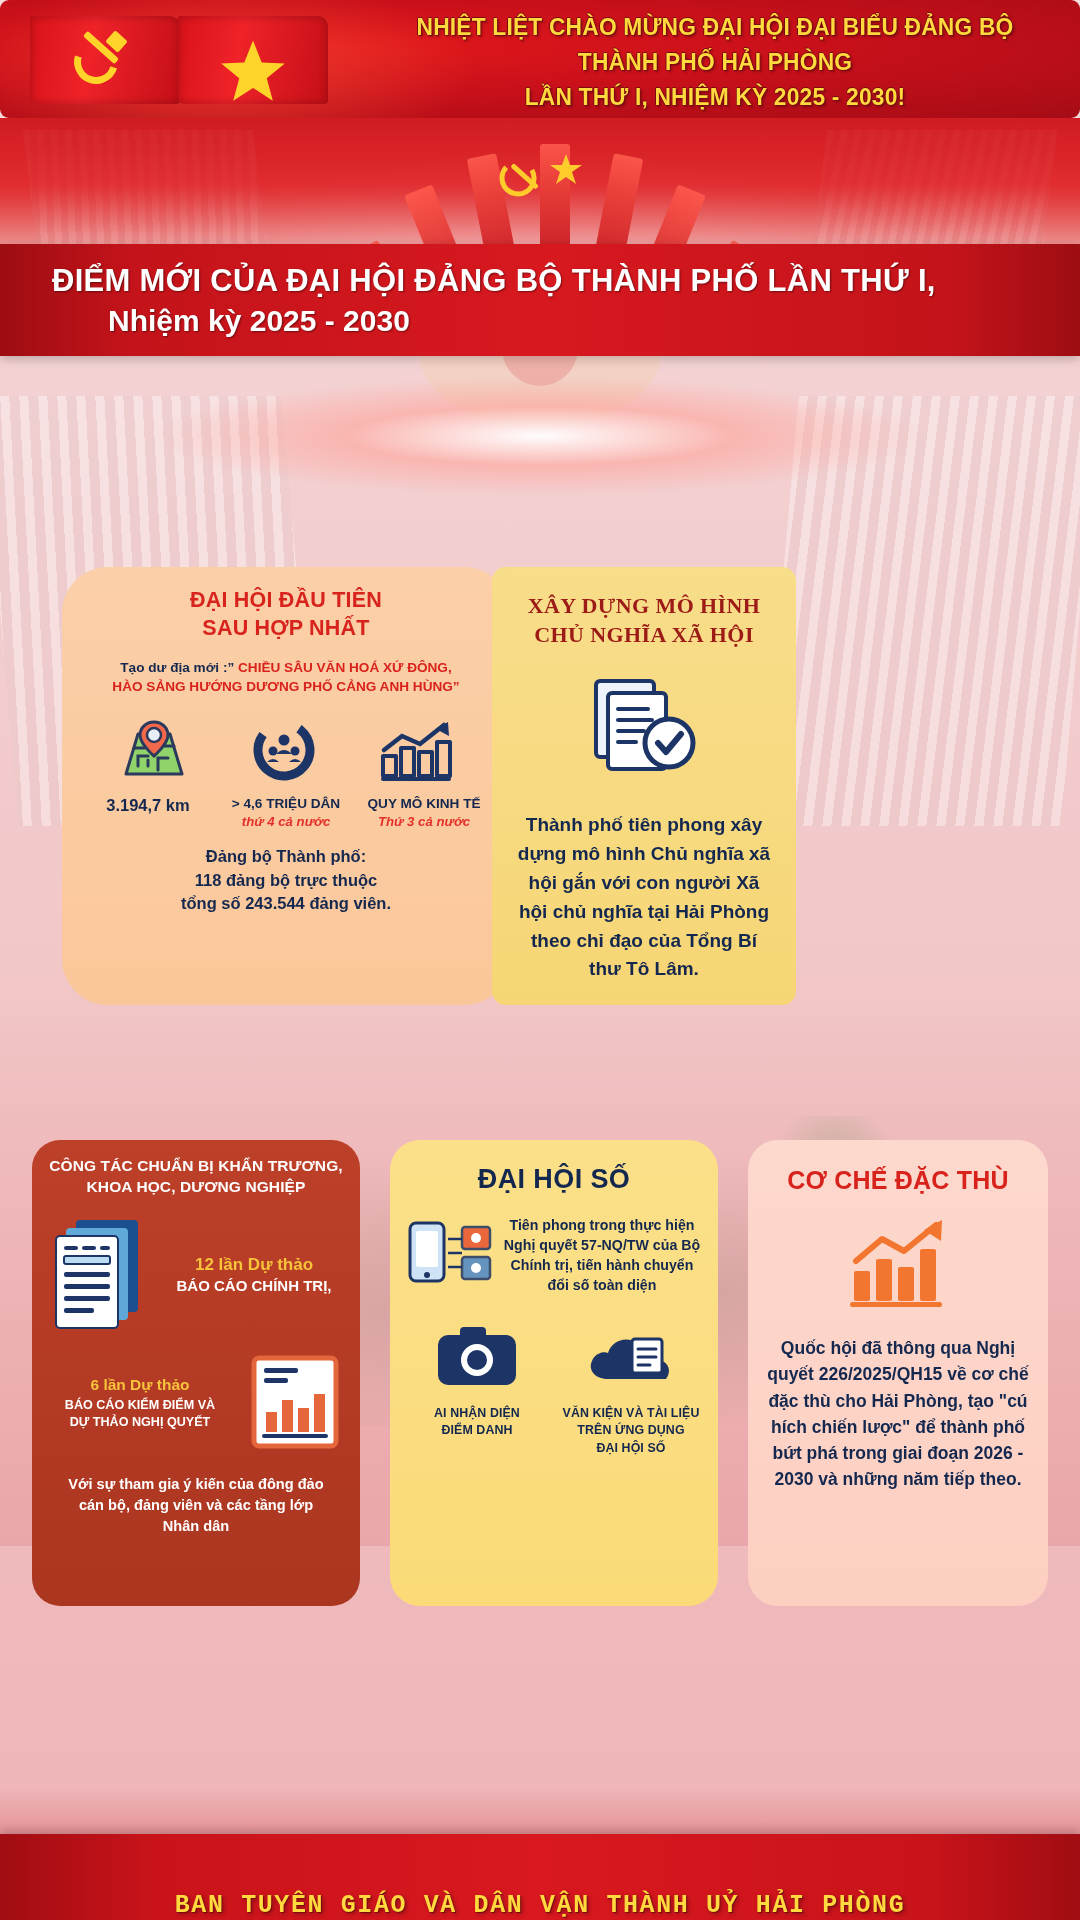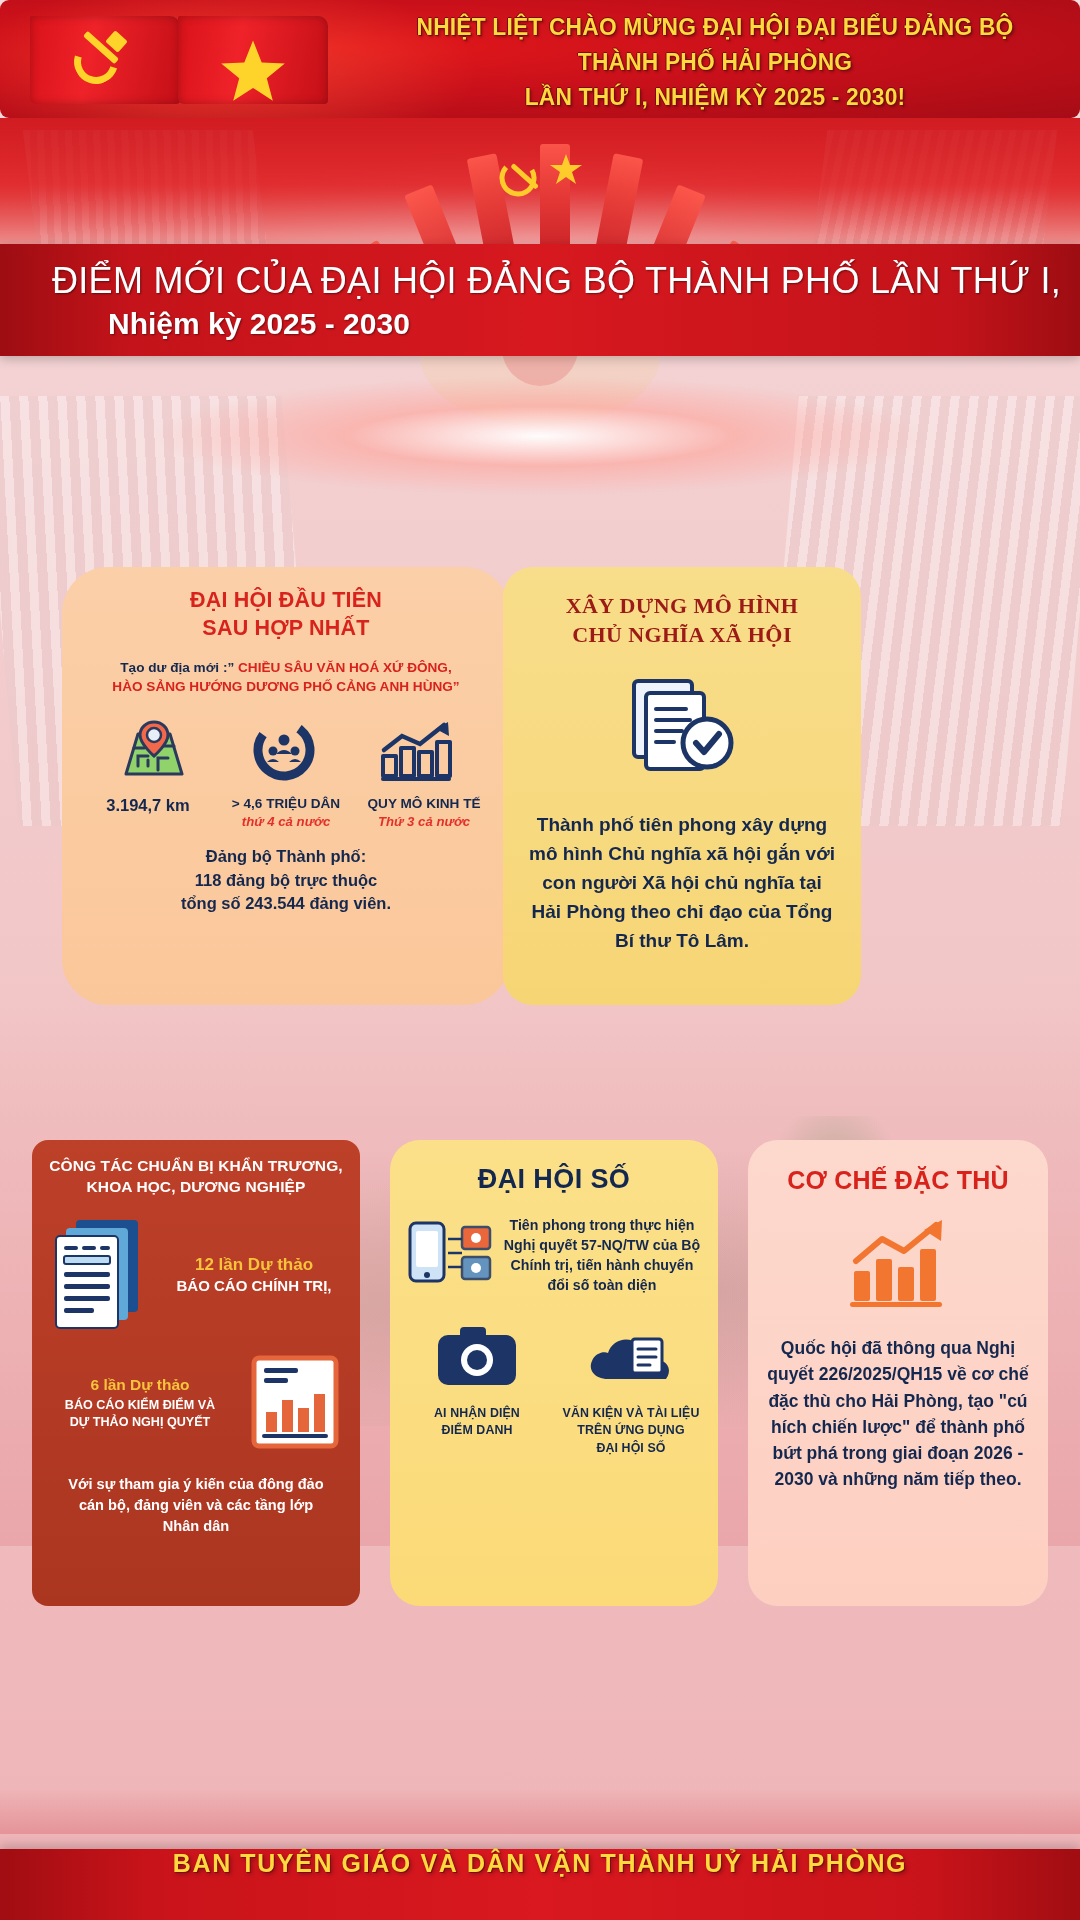--- a/index.html
+++ b/index.html
@@ -98,21 +98,21 @@
 
   
   .titlebar {
     position:absolute; top:244px; left:0; width:1080px; height:112px;
     background: linear-gradient(90deg,#9d0d12 0%, #c4131a 12%, #d7181f 50%, #c4131a 88%, #9d0d12 100%);
     display:flex; flex-direction:column; justify-content:center;
     padding-left:52px;
     box-shadow: 0 3px 10px rgba(0,0,0,.22);
   }
   .titlebar .l1 {
-    color:#ffffff; font-size:36px; font-weight:400; letter-spacing:.3px;
+    color:#ffffff; font-size:31px; font-weight:700; letter-spacing:.3px;
     text-shadow: 1px 1px 2px rgba(0,0,0,.45);
   }
   .titlebar .l2 {
     color:#ffffff; font-size:30px; font-weight:800; margin-top:5px; margin-left:56px;
     text-shadow: 1px 1px 2px rgba(0,0,0,.45);
   }
 
   
   .scene {
     position:absolute; top:356px; left:0; width:1080px; height:1190px;
@@ -178,40 +178,40 @@
   #card1 .stat .v { color:#14284f; font-size:16.5px; font-weight:800; }
   #card1 .stat .v.sm { font-size:13.6px; }
   #card1 .stat .r { color:#e3302a; font-size:13.2px; font-weight:800; font-style:italic; margin-top:3px; }
   #card1 .foot {
     margin-top:16px; text-align:center; color:#14284f;
     font-size:16.5px; font-weight:800; line-height:1.42;
   }
 
   
   #card2 {
-    left:503px; top:567px; width:358px; height:438px;
+    left:492px; top:567px; width:304px; height:438px;
     background: linear-gradient(180deg,#f8dd8a 0%, #f7d97f 60%, #f6d574 100%);
-    border-radius:30px;
+    border-radius:14px;
   }
   #card2 .hd {
     font-family: "Liberation Serif","DejaVu Serif", serif;
     color:#9d1b16; font-size:22px; font-weight:700; line-height:1.32;
     text-align:center; padding-top:24px; letter-spacing:.4px;
   }
   #card2 .ico { display:flex; justify-content:center; margin-top:26px; }
   #card2 .body {
     margin-top:26px; padding:0 24px; text-align:center;
     color:#14284f; font-size:19px; font-weight:700; line-height:1.52;
   }
 
   
   #card3 {
     left:32px; top:1140px; width:328px; height:466px;
     background: linear-gradient(180deg,#bd4029 0%, #b33a24 55%, #ab3620 100%);
-    border-radius:16px; color:#fff;
+    border-radius:28px; color:#fff;
   }
   #card3 .hd {
     text-align:center; padding:16px 16px 0; color:#fff;
     font-size:15.5px; font-weight:800; line-height:1.34; letter-spacing:.1px;
   }
   #card3 .row1 { display:flex; align-items:center; gap:8px; padding:16px 14px 0; }
   #card3 .row1 .t { flex:1; text-align:center; }
   #card3 .row1 .t .a { color:#f6c33b; font-size:17px; font-weight:800; }
   #card3 .row1 .t .b { color:#fff; font-size:15px; font-weight:800; margin-top:2px; }
   #card3 .row2 { display:flex; align-items:center; gap:8px; padding:14px 12px 0; }
@@ -255,24 +255,25 @@
     font-size:25px; font-weight:800; letter-spacing:.2px;
   }
   #card5 .ico { display:flex; justify-content:center; margin-top:22px; }
   #card5 .body {
     margin-top:26px; padding:0 18px; text-align:center;
     color:#14284f; font-size:17.5px; font-weight:700; line-height:1.5;
   }
 
   
   .footer {
-    position:absolute; bottom:0; left:0; width:1080px; height:71px;
+    position:absolute; bottom:0; left:0; width:1080px; height:86px;
     background: linear-gradient(90deg,#a00d12 0%, #c9131a 14%, #d9181f 50%, #c9131a 86%, #a00d12 100%);
-    display:flex; align-items:flex-start; justify-content:center;
+    display:flex; align-items:flex-end; justify-content:center;
     box-shadow: 0 -3px 10px rgba(0,0,0,.2);
+    font-family: Liberation Mono, monospace;
   }
   .footer .ft {
     color:#ffd93d; font-size:25px; font-weight:800; letter-spacing:1.6px;
     text-shadow: 1px 1px 0 #7a0b10, 2px 2px 4px rgba(0,0,0,.35);
   }
   .footer-top-fade{
     position:absolute; bottom:86px; left:0; width:1080px; height:46px;
     background: linear-gradient(180deg, rgba(235,165,170,0) 0%, rgba(222,120,125,.55) 100%);
   }
 </style>

